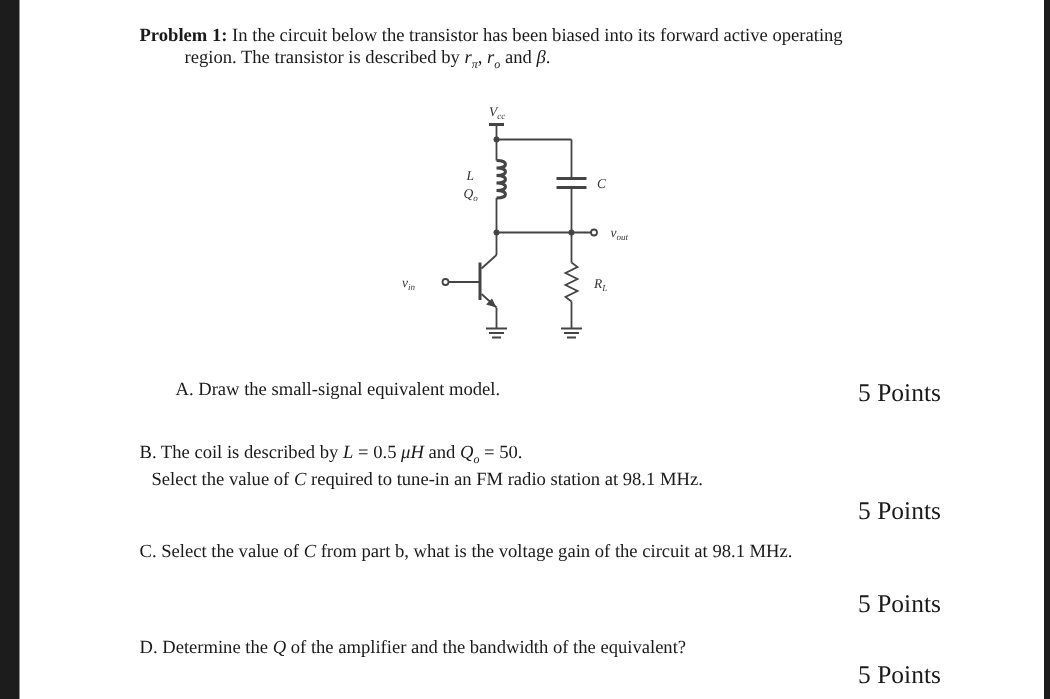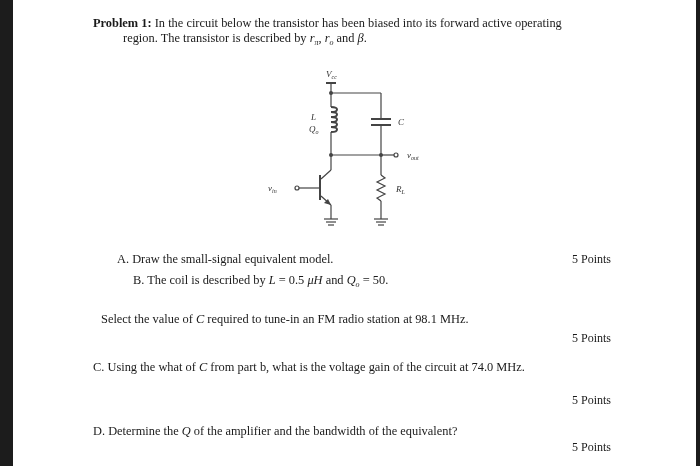--- a/index.html
+++ b/index.html
@@ -9,21 +9,21 @@
       font-family: "Liberation Serif", "DejaVu Serif", serif;
       color: #1a1a1a;
     }
     .page {
       position: absolute; left: 13px; top: 0; width: 683px; height: 466px;
       background: #ffffff;
     }
     .txt { position: absolute; font-size: 12.4px; line-height: 15px; white-space: nowrap; }
     .bold { font-weight: bold; }
     .it { font-style: italic; }
-    .pts { position: absolute; font-size: 12px; white-space: nowrap; }
+    .pts { position: absolute; font-size: 17px; white-space: nowrap; }
     svg text { font-family: "Liberation Serif", "DejaVu Serif", serif; font-style: italic; fill: #333; }
   </style>
 </head>
 <body>
 
 <div class="page">
 
   <div class="txt" style="left:80px; top:16px;">
     <span class="bold">Problem 1:</span>
     <span>In the circuit below the transistor has been biased into its forward active operating</span>
@@ -89,30 +89,30 @@
     <text x="59" y="77" font-size="9"><tspan>Q</tspan><tspan font-size="6" dy="2">o</tspan></text>
     <text x="148" y="70" font-size="9">C</text>
     <text x="157" y="103" font-size="9"><tspan>v</tspan><tspan font-size="6" dy="2">out</tspan></text>
     <text x="18" y="136" font-size="9"><tspan>v</tspan><tspan font-size="6" dy="2">in</tspan></text>
     <text x="146" y="137" font-size="9"><tspan>R</tspan><tspan font-size="6" dy="2">L</tspan></text>
   </svg>
 
   <div class="txt" style="left:80px; top:252px;margin-left:24px;">A.  Draw the small-signal equivalent model.</div>
   <div class="pts" style="left:559px; top:252px;">5 Points</div>
 
-  <div class="txt" style="left:80px; top:273px;margin-left:40px;">
+  <div class="txt" style="left:80px; top:294px;">
     <span>B.  The coil is described by </span><span class="it">L</span><span> = 0.5 </span><span class="it">μH</span><span> and </span><span class="it">Q</span><sub class="it" style="font-size:8px">o</sub><span> = 50.</span>
   </div>
   <div class="txt" style="left:88px; top:312px;">
     <span>Select the value of </span><span class="it">C</span><span> required to tune-in an FM radio station at 98.1 MHz.</span>
   </div>
   <div class="pts" style="left:559px; top:331px;">5 Points</div>
 
   <div class="txt" style="left:80px; top:360px;">
-    <span>C.  Using the what of </span><span class="it">C</span><span> from part b, what is the voltage gain of the circuit at 74.0 MHz.</span>
+    <span>C.  Select the value of </span><span class="it">C</span><span> from part b, what is the voltage gain of the circuit at 98.1 MHz.</span>
   </div>
   <div class="pts" style="left:559px; top:393px;">5 Points</div>
 
   <div class="txt" style="left:80px; top:424px;">
     <span>D.  Determine the </span><span class="it">Q</span><span> of the amplifier and the bandwidth of the equivalent?</span>
   </div>
   <div class="pts" style="left:559px; top:440px;">5 Points</div>
 </div>
 
 </body></html>

